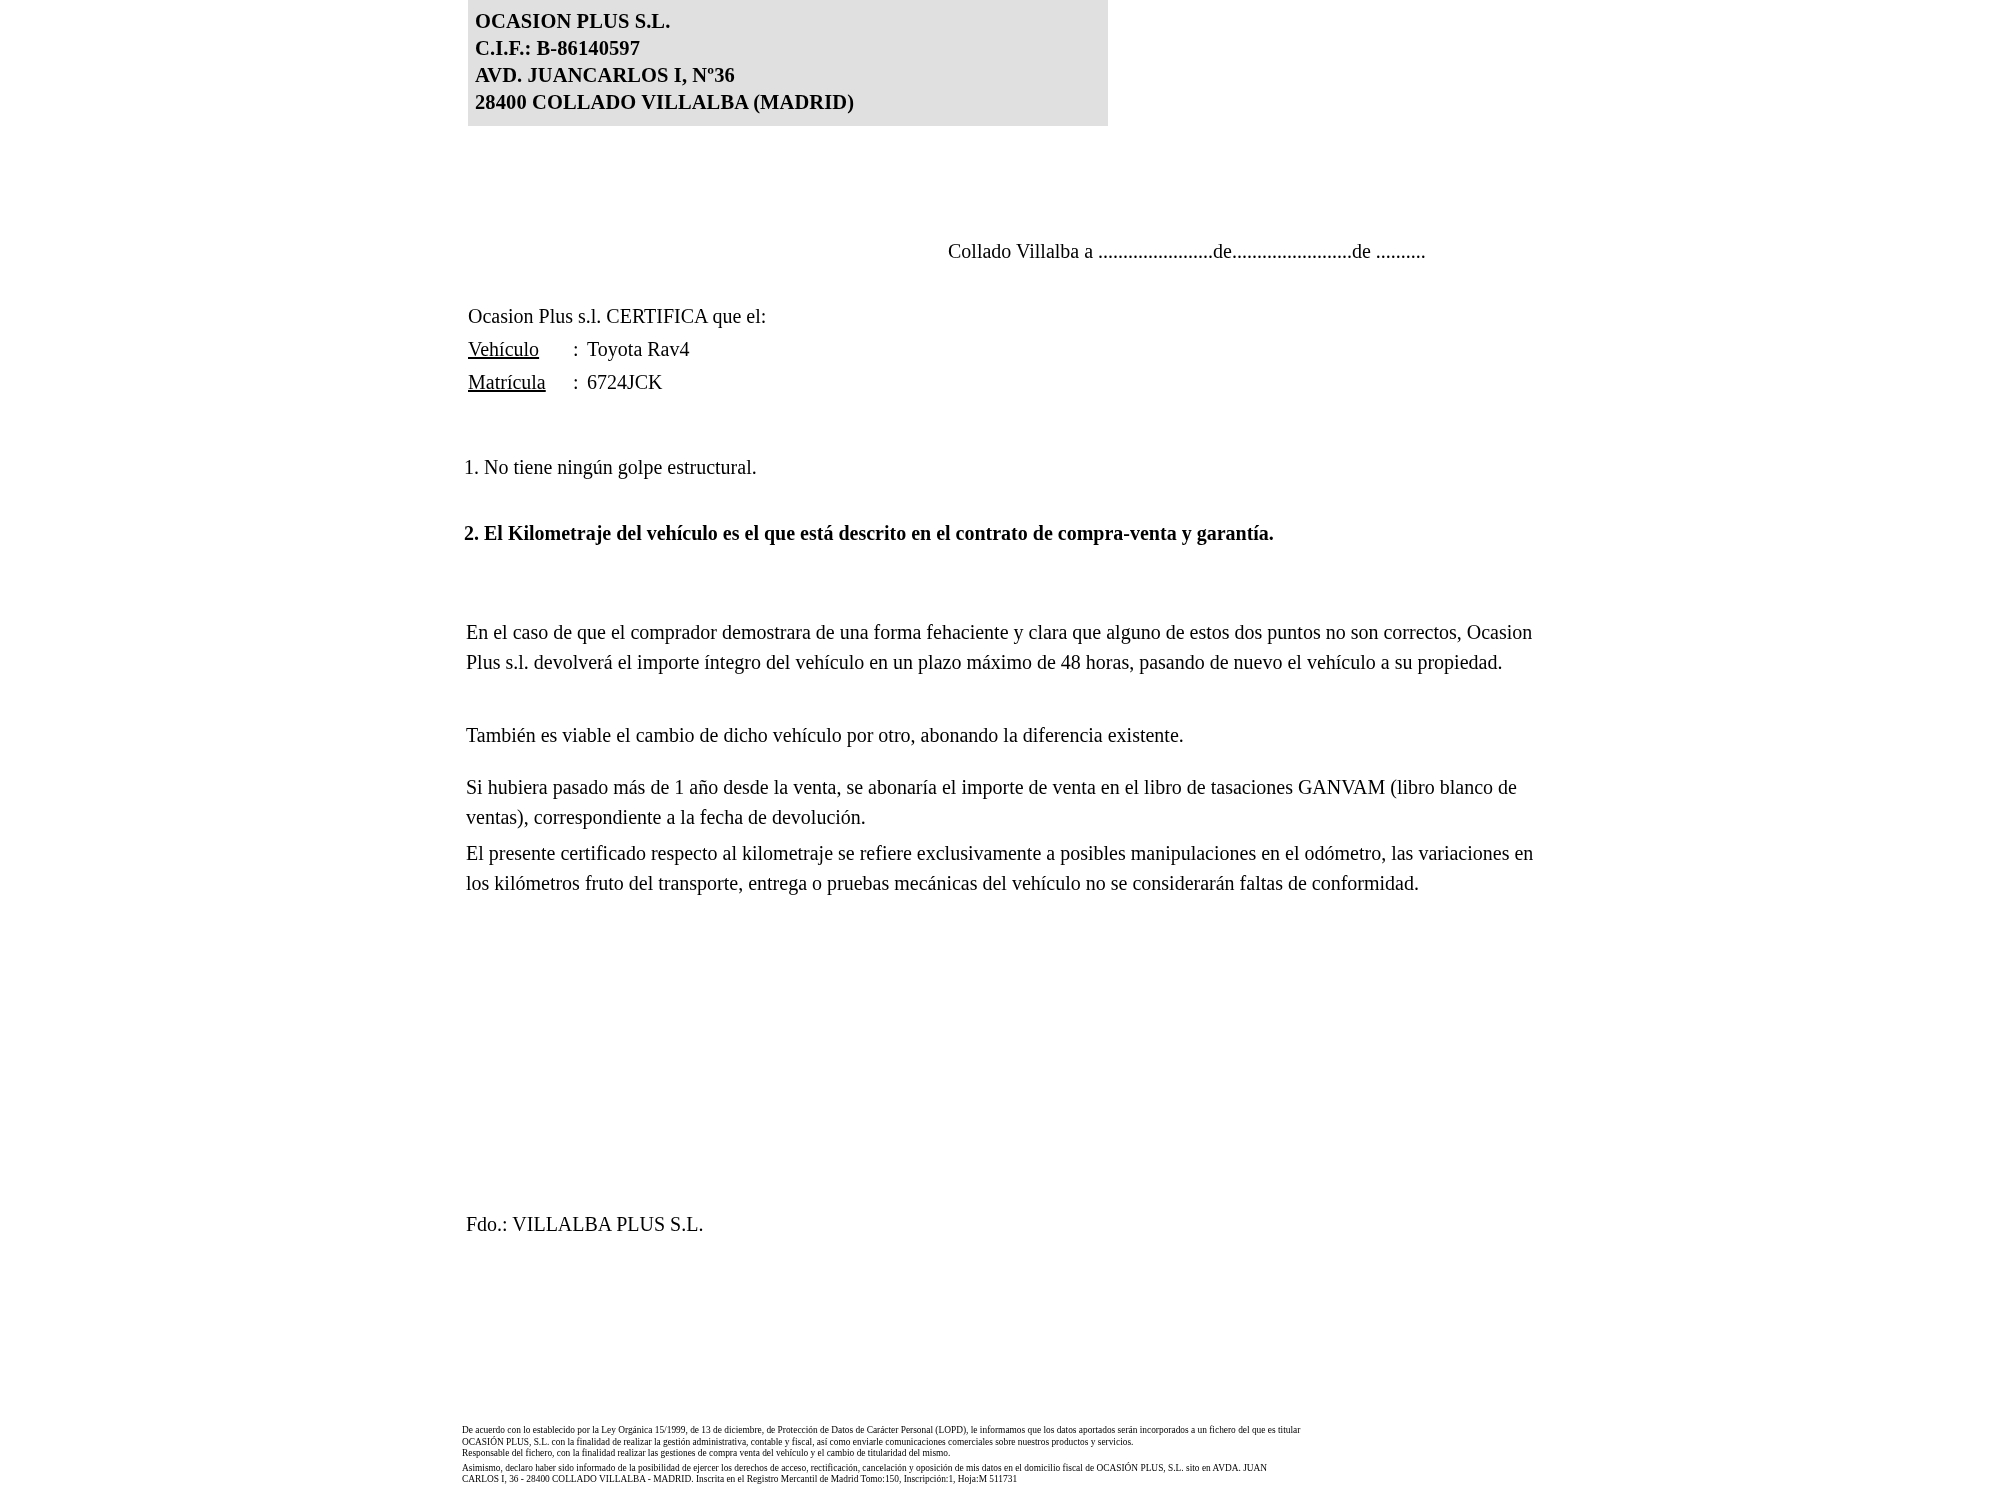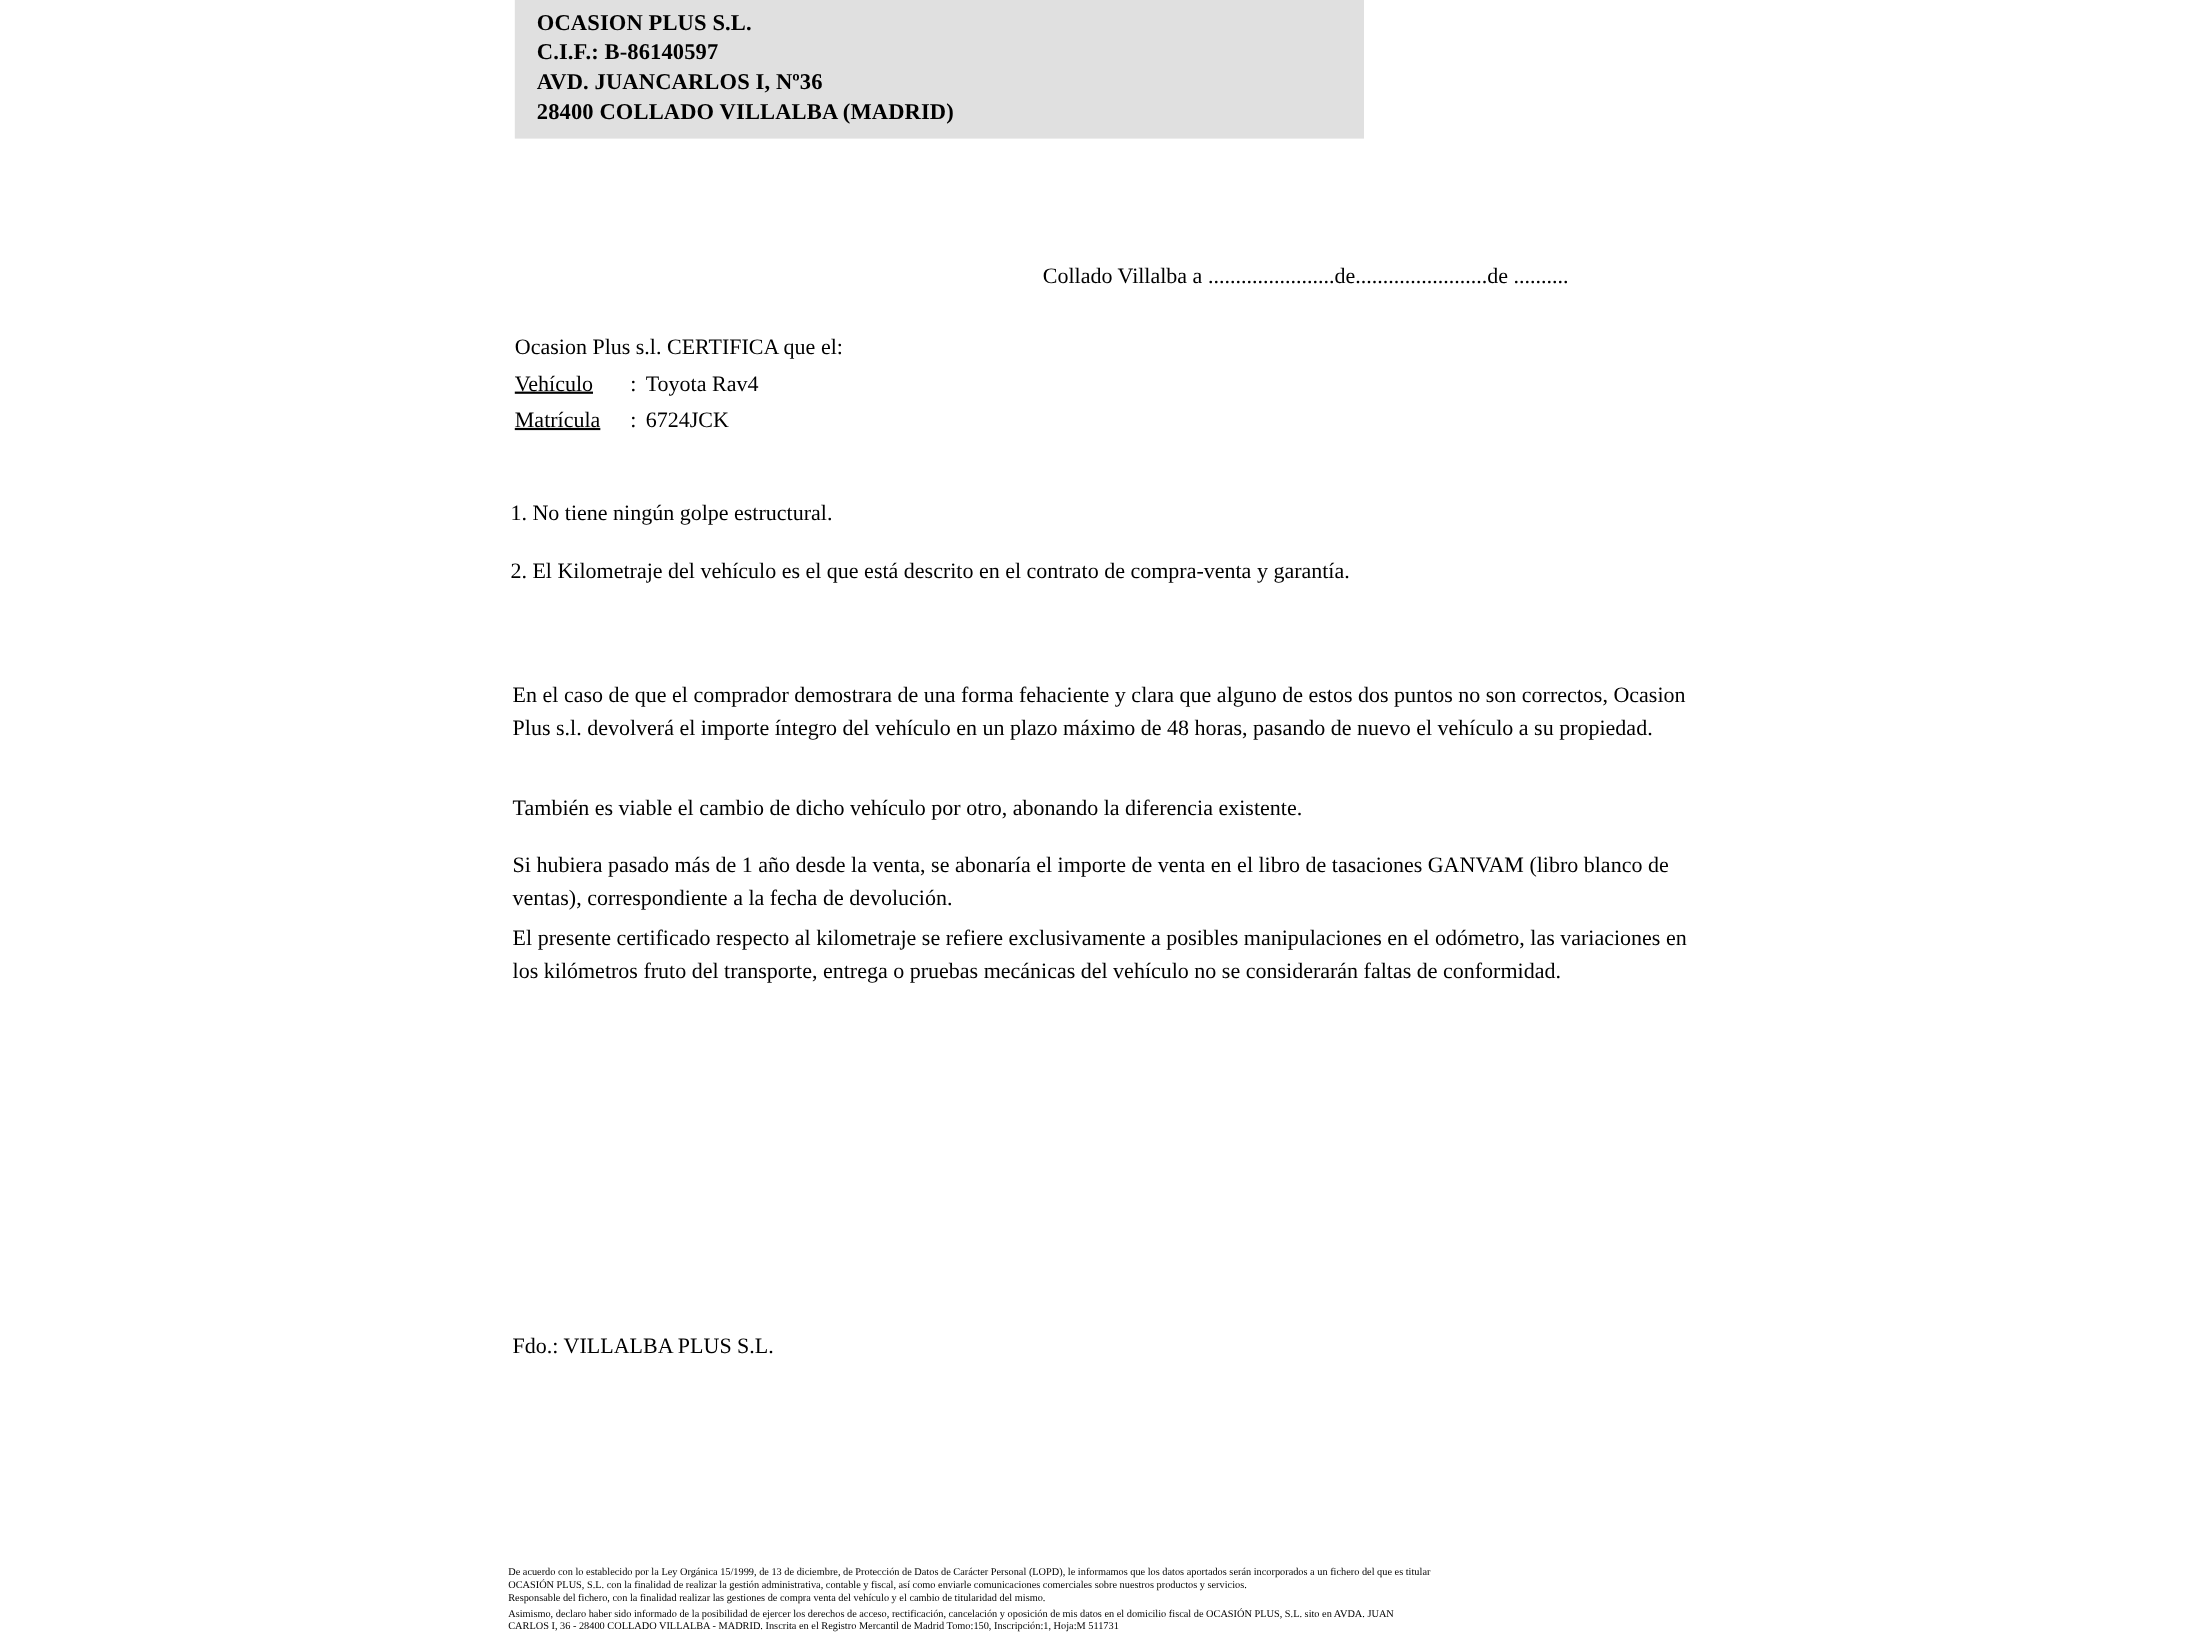--- a/index.html
+++ b/index.html
@@ -22,23 +22,23 @@
     width: 2000px;
     height: 1500px;
     background: #ffffff;
   }
 
   
   .letterhead {
     position: absolute;
     left: 468px;
     top: 0px;
-    width: 772px;
+    width: 640px;
     background: #e0e0e0;
-    padding: 8px 0 10px 20px;
+    padding: 8px 0 10px 7px;
     box-sizing: border-box;
   }
   .letterhead .lh-line {
     font-weight: bold;
     font-size: 20.5px;
     line-height: 27px;
     letter-spacing: 0.1px;
   }
 
   
@@ -73,21 +73,21 @@
 
   
   .point {
     position: absolute;
     left: 464px;
     font-size: 20px;
     line-height: 30px;
     white-space: nowrap;
   }
   .point-1 { top: 452px; }
-  .point-2 { top: 504px; }
+  .point-2 { top: 518px; font-weight: bold; }
 
   
   .para {
     position: absolute;
     left: 466px;
     font-size: 20px;
     line-height: 30px;
     width: 1070px;
   }
   .para-1 { top: 617px; }

